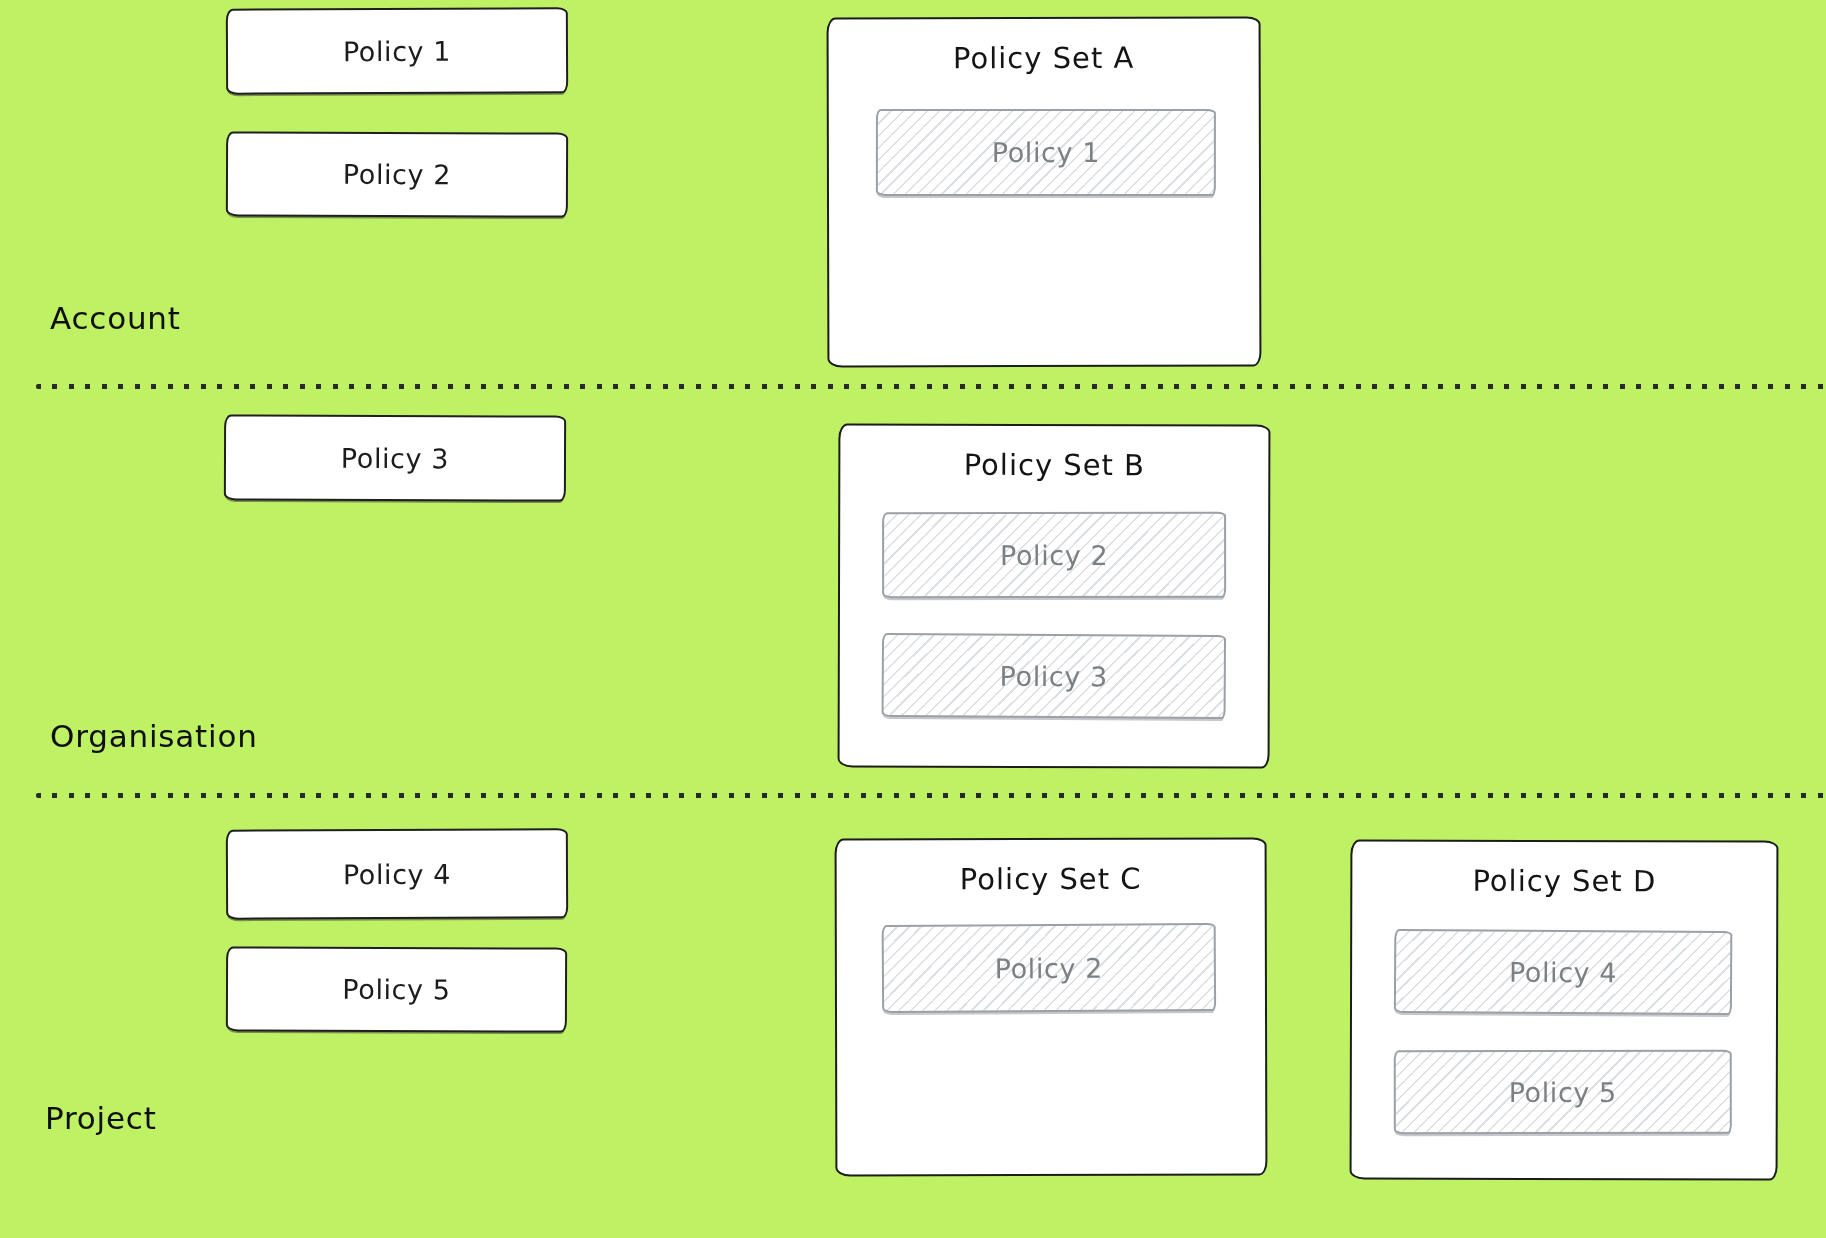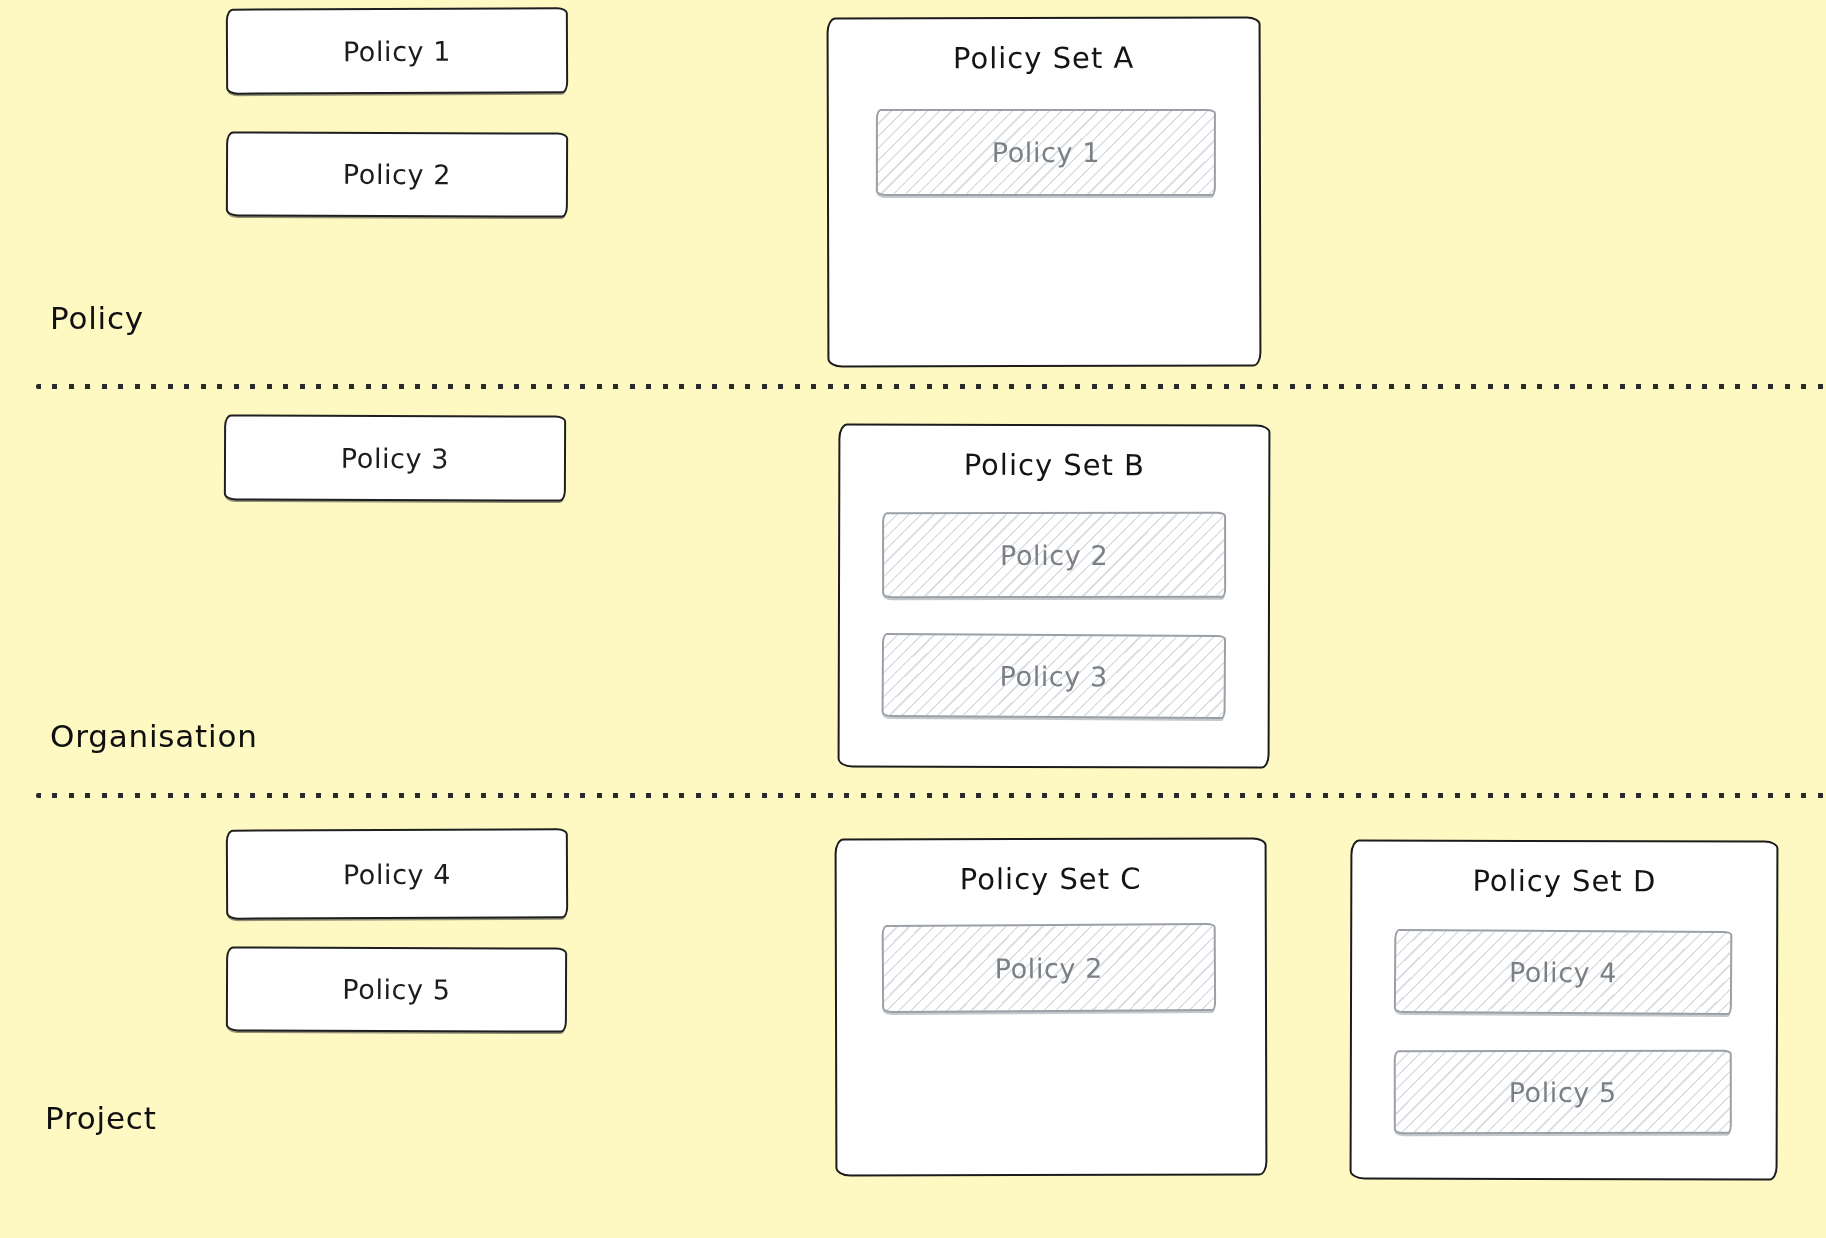--- a/index.html
+++ b/index.html
@@ -5,21 +5,21 @@
   html, body {
     margin: 0;
     padding: 0;
     background: #ffffff;
     font-family: "DejaVu Sans", "Liberation Sans", sans-serif;
   }
   .canvas {
     position: relative;
     width: 1826px;
     height: 1238px;
-    background: #fef9c3;
+    background: #bef264;
     overflow: hidden;
   }
 
   
   .policy-box {
     position: absolute;
     background: #ffffff;
     border: 2.6px solid #1f1f1f;
     border-radius: 7px 11px 6px 12px / 12px 6px 11px 7px;
     box-shadow: 0 2.5px 0 -1px rgba(60,60,60,0.55);
@@ -125,21 +125,21 @@
     <span class="box-label">Policy 2</span>
   </div>
 
   <div class="policy-set tilt-a" style="left:827px; top:17px; width:430px; height:346px;">
     <div class="set-title">Policy Set A</div>
     <div class="hatch-box tilt-b" style="left:47px; top:90px; width:336px; height:83px;">
       <span class="hatch-label">Policy 1</span>
     </div>
   </div>
 
-  <div class="row-label" style="left:50px; top:300px;">Policy</div>
+  <div class="row-label" style="left:50px; top:300px;">Account</div>
 
   <div class="divider" style="top:384px;"></div>
 
   <div class="policy-box tilt-b" style="left:224px; top:415px; width:338px; height:82px;">
     <span class="box-label">Policy 3</span>
   </div>
 
   <div class="policy-set tilt-b" style="left:838px; top:424px; width:428px; height:340px;">
     <div class="set-title">Policy Set B</div>
     <div class="hatch-box tilt-a" style="left:42px; top:86px; width:340px; height:82px;">

